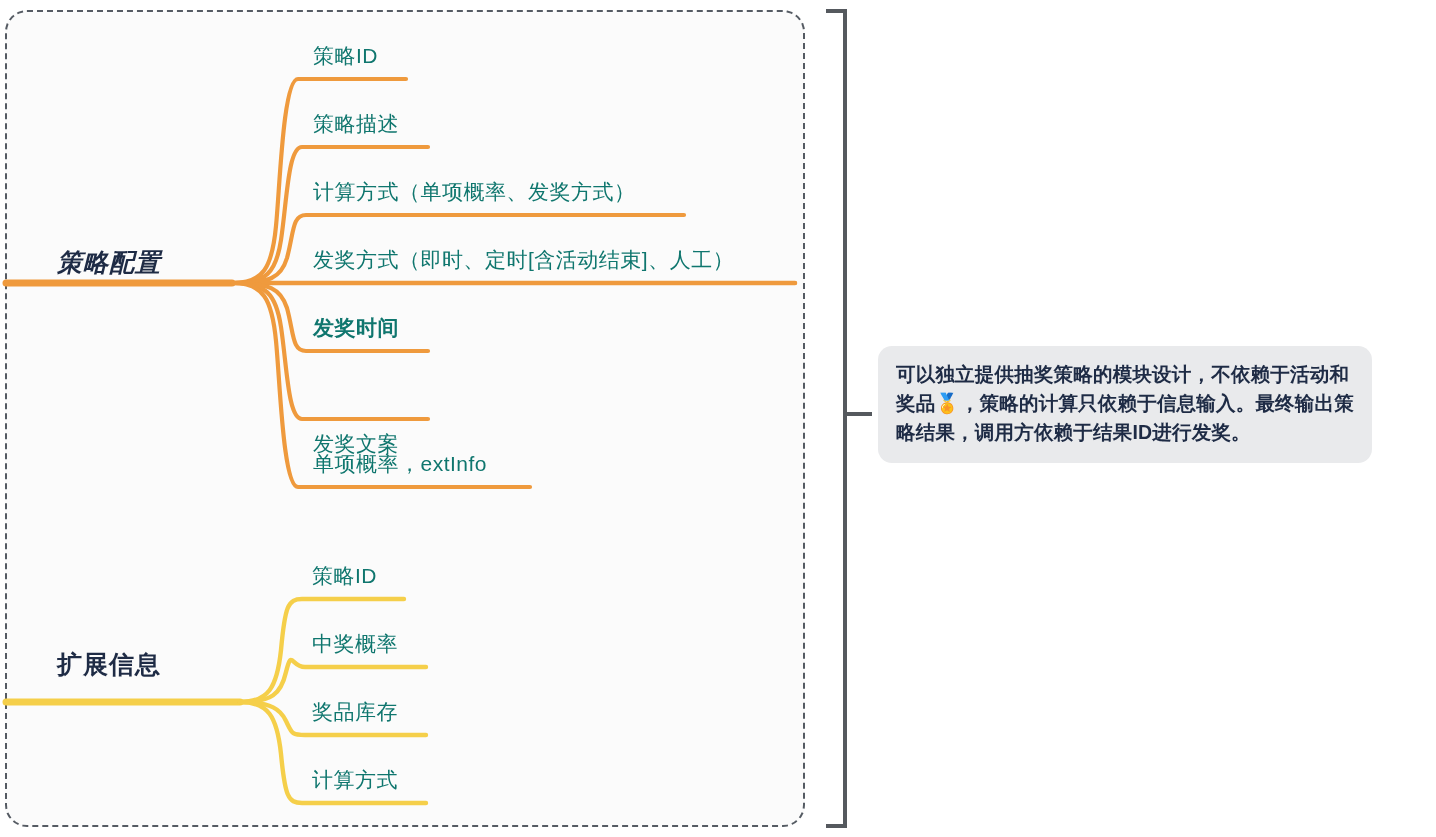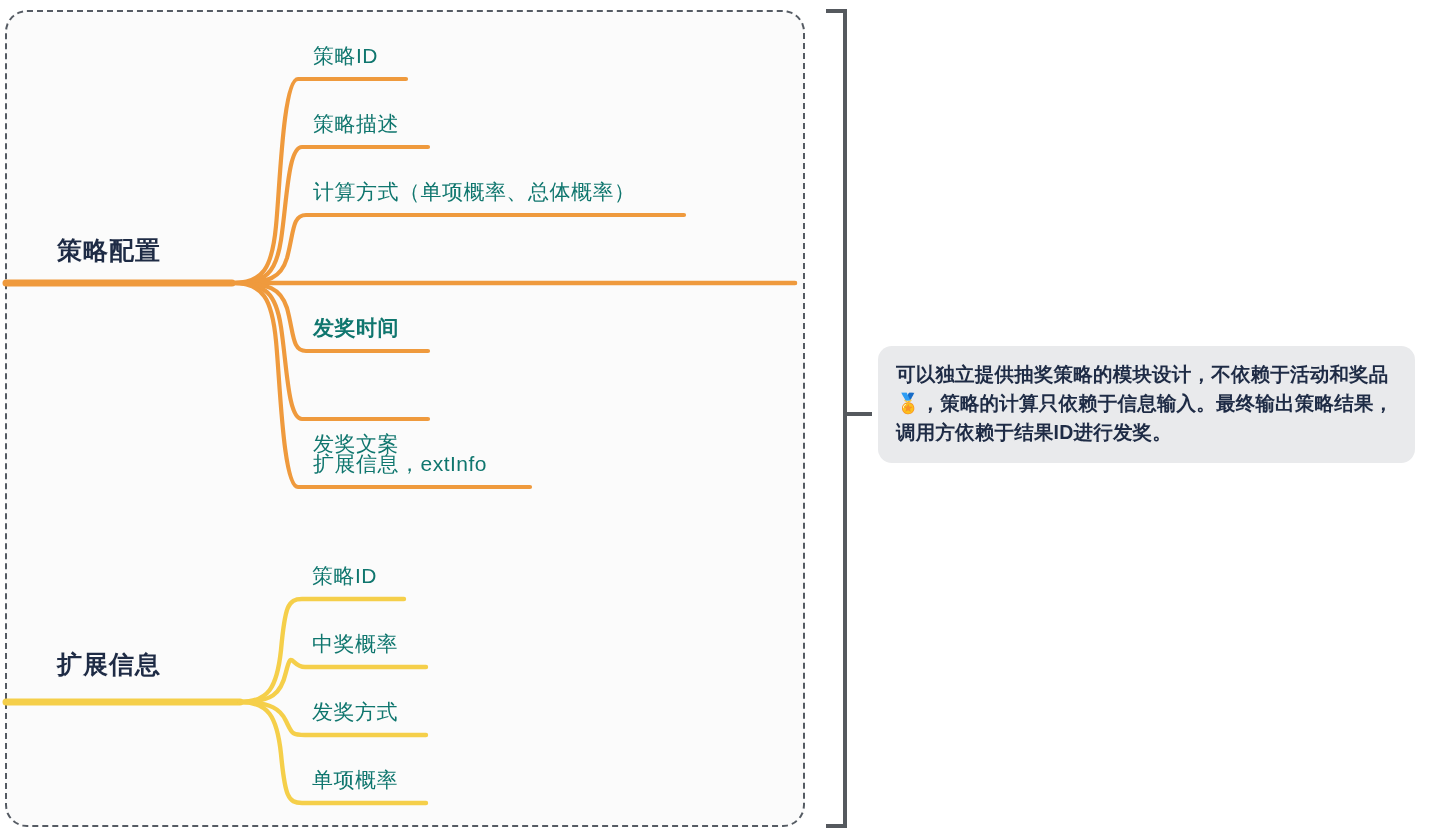--- a/index.html
+++ b/index.html
@@ -42,38 +42,38 @@
   }
   
   .branch-title {
     position: absolute;
     font-size: 25px;
     font-weight: bold;
     color: #1e2b45;
     letter-spacing: 1px;
     white-space: nowrap;
   }
-  #branch-title-0 { left: 57px; top: 234px; }
+  #branch-title-0 { left: 57px; top: 246px; font-style: italic; }
   #branch-title-1 { left: 57px; top: 648px; }
 
   
   .leaf-label {
     position: absolute;
     font-size: 21px;
     color: #0f766e;
     white-space: nowrap;
     letter-spacing: 0.5px;
   }
 
   
   .note-box {
     position: absolute;
     left: 878px;
     top: 346px;
-    width: 537px;
+    width: 494px;
     box-sizing: border-box;
     background: #e9eaec;
     border-radius: 14px;
     padding: 14px 18px 16px 18px;
   }
   .note-text {
     font-size: 19.5px;
     font-weight: bold;
     line-height: 29px;
     color: #1e2b45;
@@ -121,27 +121,28 @@
       <path d="M826,11 L845,11 L845,826 L826,826" stroke="#55595e" stroke-width="4" stroke-linecap="butt"></path>
       <path d="M845,414 L872,414" stroke="#55595e" stroke-width="4" stroke-linecap="butt"></path>
     </g>
   </svg>
 
   <div class="branch-title" id="branch-title-0">策略配置</div>
   <div class="branch-title" id="branch-title-1">扩展信息</div>
 
   <div class="leaf-label" style="left:313px; top:42px;">策略ID</div>
   <div class="leaf-label" style="left:313px; top:110px;">策略描述</div>
-  <div class="leaf-label" style="left:313px; top:178px;">计算方式（单项概率、总体概率）</div>
+  <div class="leaf-label" style="left:313px; top:178px;">计算方式（单项概率、发奖方式）</div>
+  <div class="leaf-label" style="left:313px; top:246px;">发奖方式（即时、定时[含活动结束]、人工）</div>
   <div class="leaf-label" style="left:313px; top:314px;font-weight:bold;">发奖时间</div>
   <div class="leaf-label" style="left:313px; top:382px;margin-top:48px;">发奖文案</div>
-  <div class="leaf-label" style="left:313px; top:450px;">扩展信息，extInfo</div>
+  <div class="leaf-label" style="left:313px; top:450px;">单项概率，extInfo</div>
 
   <div class="leaf-label" style="left:312px; top:562px;">策略ID</div>
   <div class="leaf-label" style="left:312px; top:630px;">中奖概率</div>
-  <div class="leaf-label" style="left:312px; top:698px;">发奖方式</div>
-  <div class="leaf-label" style="left:312px; top:766px;">单项概率</div>
+  <div class="leaf-label" style="left:312px; top:698px;">奖品库存</div>
+  <div class="leaf-label" style="left:312px; top:766px;">计算方式</div>
 
   <div class="note-box">
     <p class="note-text">可以独立提供抽奖策略的模块设计，不依赖于活动和奖品🏅，策略的计算只依赖于信息输入。最终输出策略结果，调用方依赖于结果ID进行发奖。</p>
   </div>
 
 </div>
 
 </body></html>

